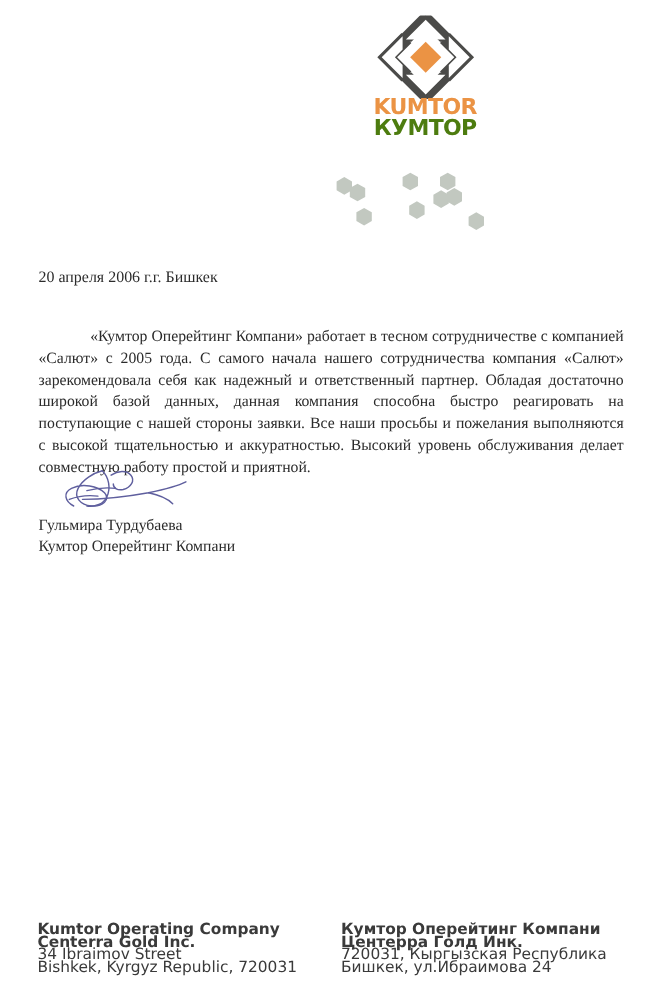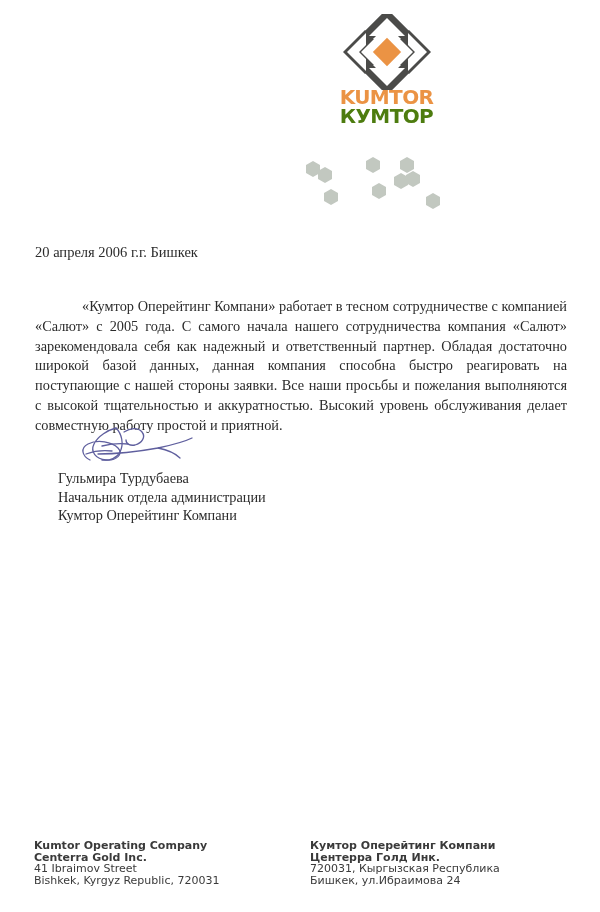--- a/index.html
+++ b/index.html
@@ -120,21 +120,20 @@
     text-indent: 47px;
     hyphens: none;
   }
 
   
   .sig-area {
     position: absolute;
     top: 424px;
     left: 35px;
     width: 430px;
-    margin-left: 23px;
   }
   .sig-scribble {
     position: relative;
     height: 44px;
     width: 160px;
     margin-left: 14px;
   }
   .sig-lines {
     font-size: 14.3px;
     line-height: 18.6px;
@@ -147,21 +146,21 @@
     position: absolute;
     top: 840px;
     left: 0;
     width: 600px;
     font-family: "DejaVu Sans", sans-serif;
     color: #3a3a3a;
   }
   .footer-col {
     position: absolute;
     top: 0;
-    font-size: 11px;
+    font-size: 14px;
     line-height: 11.6px;
   }
   .footer-col.left  { left: 34px; }
   .footer-col.right { left: 310px; }
   .footer-col .fl { white-space: nowrap; }
   .footer-col .fl.bold { font-weight: bold; }
 </style>
 </head>
 <body>
 
@@ -251,30 +250,29 @@
           <path d="M52 8 C58 4, 66 3, 70 8 C74 13, 70 19, 63 21 C58 22, 54 20, 54 16"></path>
           <path d="M30 22 C38 20, 48 19, 56 20"></path>
           <path d="M14 30 C22 27, 32 26, 40 27"></path>
           <path d="M86 24 C96 26, 104 30, 108 34"></path>
         </g>
       </svg>
     </div>
 
     <div class="sig-lines">
       <div>Гульмира Турдубаева</div>
-      <div>Начальник отдела администрации</div>
       <div>Кумтор Оперейтинг Компани</div>
     </div>
   </div>
 
   <div class="footer">
     <div class="footer-col left">
       <div class="fl bold">Kumtor Operating Company</div>
       <div class="fl bold">Centerra Gold Inc.</div>
-      <div class="fl">41 Ibraimov Street</div>
+      <div class="fl">34 Ibraimov Street</div>
       <div class="fl">Bishkek, Kyrgyz Republic, 720031</div>
     </div>
     <div class="footer-col right">
       <div class="fl bold">Кумтор Оперейтинг Компани</div>
       <div class="fl bold">Центерра Голд Инк.</div>
       <div class="fl">720031, Кыргызская Республика</div>
       <div class="fl">Бишкек, ул.Ибраимова 24</div>
     </div>
   </div>
 

